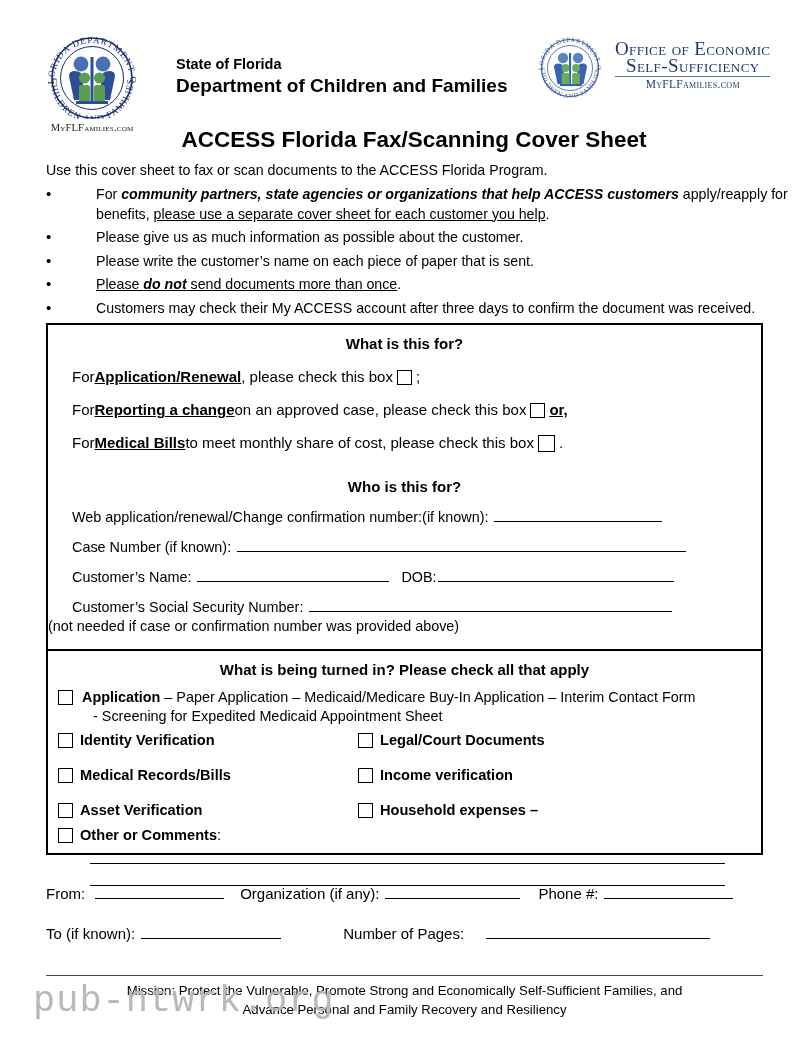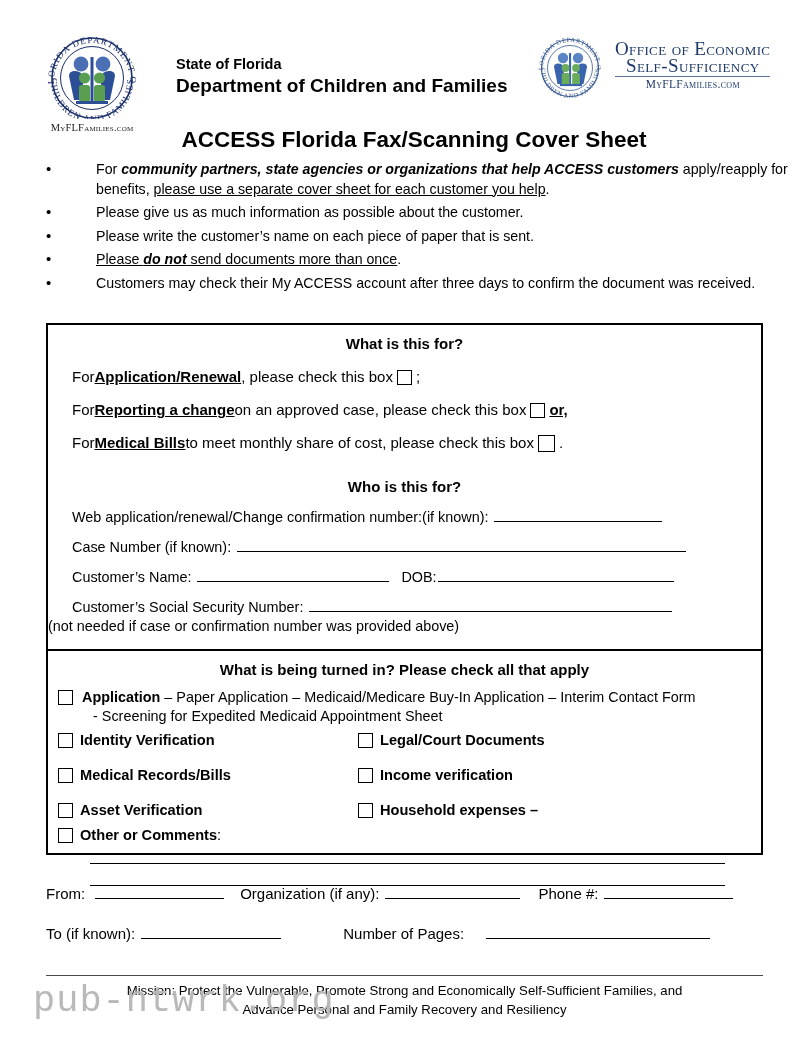--- a/index.html
+++ b/index.html
@@ -355,20 +355,21 @@
       <div class="oess-text">
         <div class="oess-l1">Office of Economic</div>
         <div class="oess-l2">Self-Sufficiency</div>
         <div class="oess-rule"></div>
         <div class="oess-l3">MyFLFamilies.com</div>
       </div>
     </div>
   </div>
 
   <div class="doc-title">ACCESS Florida Fax/Scanning Cover Sheet</div>
+  <div class="intro">Use this cover sheet to fax or scan documents to the ACCESS Florida Program.</div>
 
   <ul class="bullets">
     <li>
       <span>For </span><span class="bi">community partners, state agencies or organizations that help ACCESS customers</span><span> apply/reapply for benefits, </span><span class="u">please use a separate cover sheet for each customer you help</span><span>.</span>
     </li>
     <li>
       <span>Please give us as much information as possible about the customer.</span>
     </li>
     <li>
       <span>Please write the customer’s name on each piece of paper that is sent.</span>

